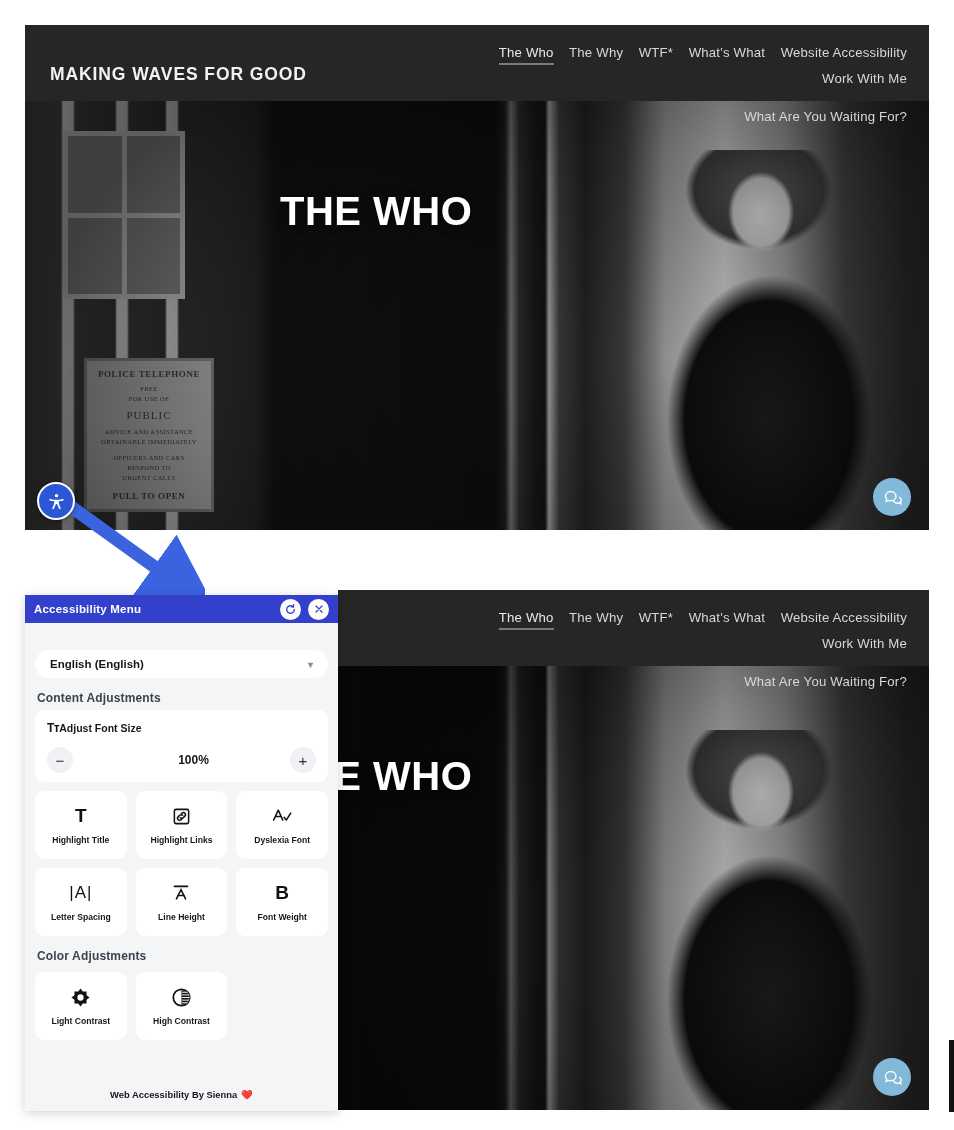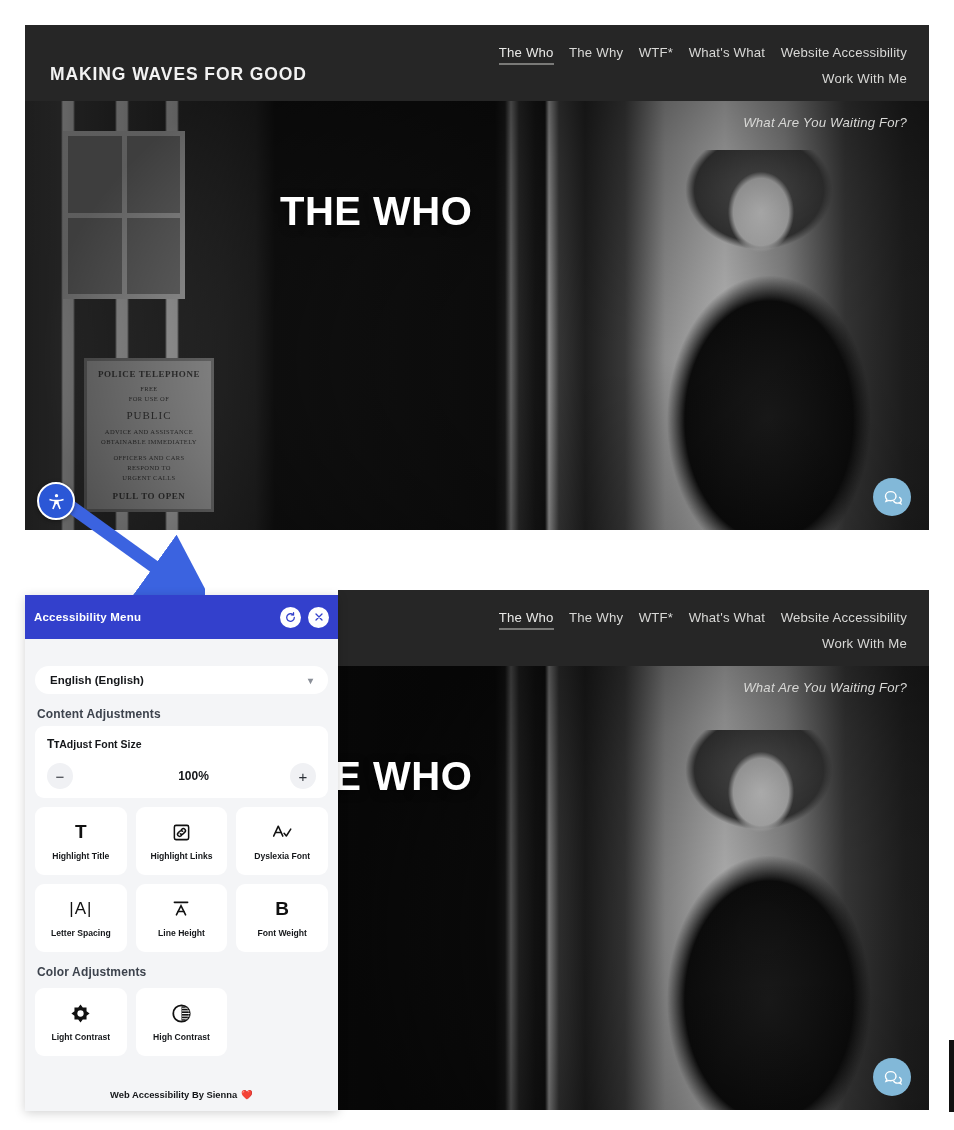--- a/index.html
+++ b/index.html
@@ -25,21 +25,21 @@
     position:absolute;right:22px;top:14px;
     width:505px;text-align:right;line-height:25px;
   }
   .nav-links a{
     color:#d8d8d6;text-decoration:none;font-size:13.2px;
     margin-left:11px;white-space:nowrap;letter-spacing:.2px;
   }
   .nav-links a.active{
     color:#e8e8e6;border-bottom:2px solid #7a7a78;padding-bottom:3px;
   }
-  .nav-links .row2{display:block;margin-top:18px;font-style:italic;}
+  .nav-links .row2{display:block;margin-top:12px;}
 
   
   .hero{position:absolute;left:0;right:0;top:76px;bottom:0;overflow:hidden;background:#0b0b0b;}
   .hero-bg{position:absolute;inset:0;
     background:
       linear-gradient(90deg,
         #4a4a4a 0px,#555 36px,#ffffff 38px,#f2f2f2 48px,#4d4d4d 50px,
         #3f3f3f 90px,#fafafa 92px,#efefef 102px,#454545 104px,
         #3a3a3a 140px,#f7f7f7 142px,#ececec 152px,#3d3d3d 154px,
         #333 200px,#2a2a2a 230px,#141414 250px,#0d0d0d 470px,
@@ -107,21 +107,21 @@
   #site-bottom .nav-links{right:22px;width:505px;}
 
   
   #a11y-panel{
     position:absolute;left:25px;top:595px;width:313px;height:516px;
     background:#f4f5f7;z-index:60;overflow:hidden;
     font-family:"Liberation Sans", sans-serif;
     box-shadow:0 2px 10px rgba(0,0,0,.18);
   }
   .pnl-head{
-    height:44px;background:#3340cc;display:flex;align-items:center;
+    height:28px;background:#3340cc;display:flex;align-items:center;
     padding:0 9px;box-sizing:border-box;
   }
   .pnl-title{color:#fff;font-size:11.5px;font-weight:700;flex:1;letter-spacing:.2px;}
   .head-btn{
     width:21px;height:21px;border-radius:50%;background:#fff;
     display:flex;align-items:center;justify-content:center;
     margin-left:7px;cursor:pointer;
   }
   .pnl-body{padding:0 10px;box-sizing:border-box;}
   .lang-select{

